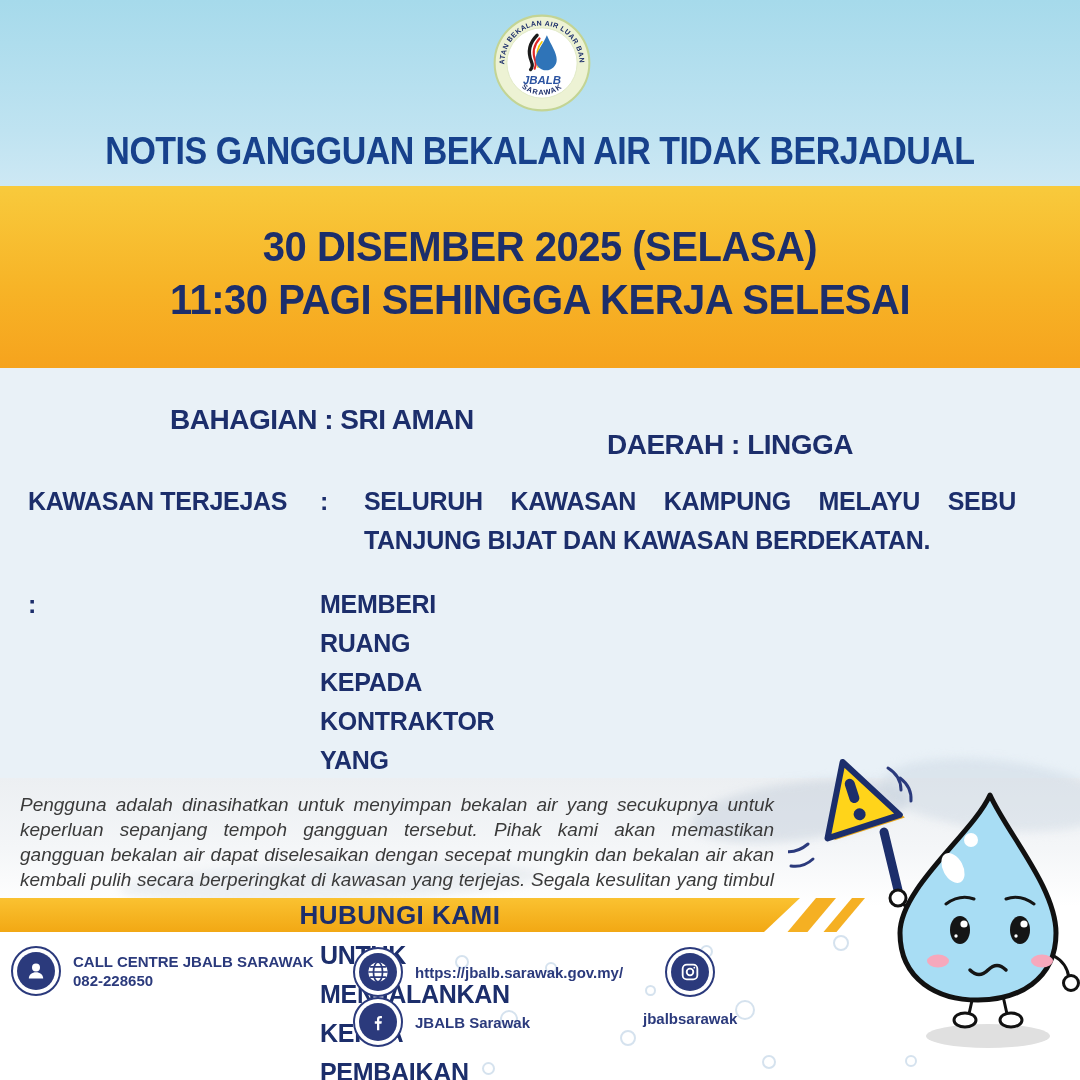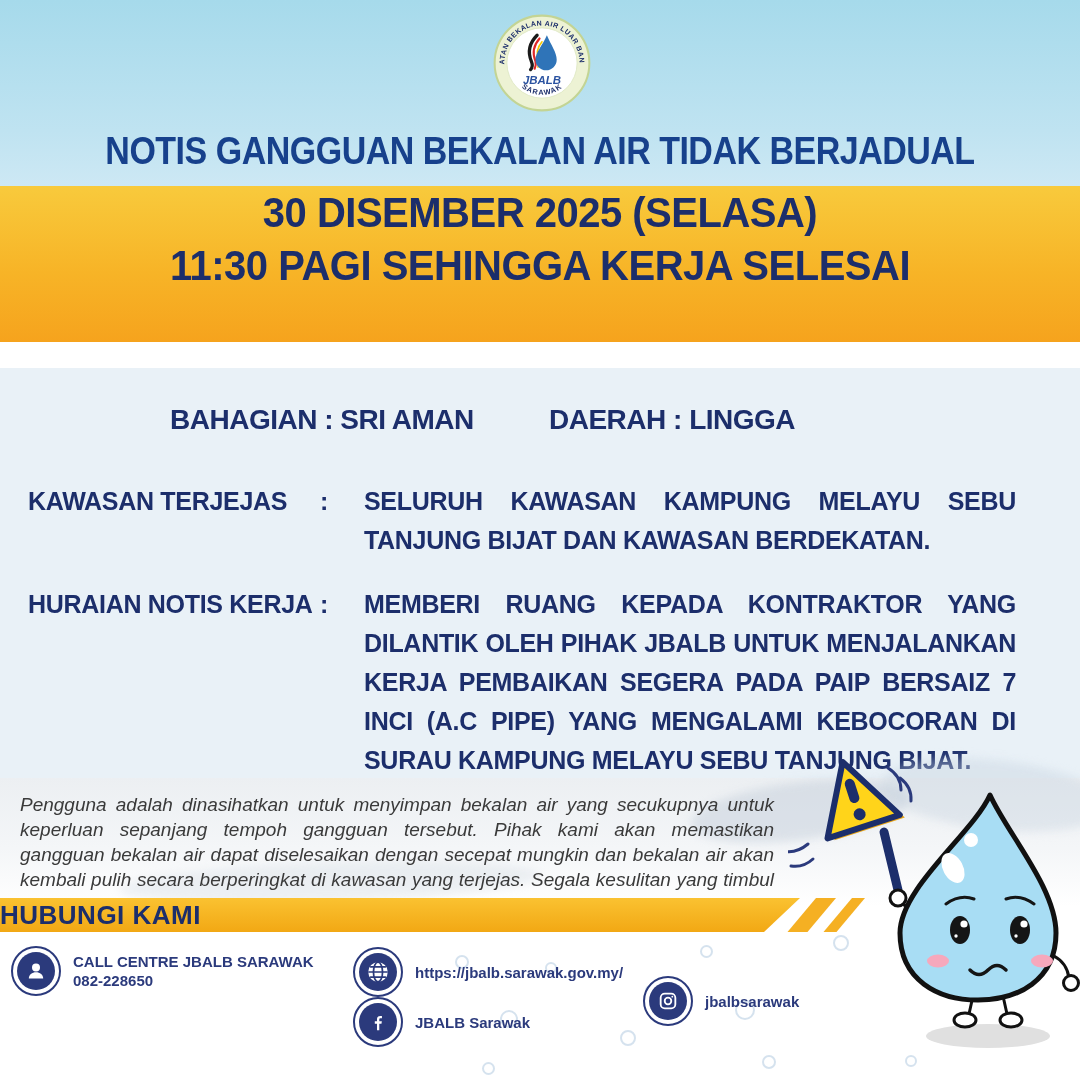--- a/index.html
+++ b/index.html
@@ -13,40 +13,40 @@
     background:linear-gradient(180deg,#a6daeb 0%,#bfe3f1 70%,#cde8f4 100%);
   }
   .logo { position:absolute; left:493px; top:14px; width:98px; height:98px; }
   .main-title {
     position:absolute; left:0; top:129px; width:1080px; text-align:center;
     font-weight:bold; font-size:34px; letter-spacing:-0.5px; color:#17418c;
     transform:scaleY(1.12); transform-origin:center top;
   }
   
   .banner {
-    position:absolute; left:0; top:186px; width:1080px; height:156px;
+    position:absolute; left:0; top:186px; width:1080px; height:182px;
     background:linear-gradient(180deg,#f8ca3c 0%,#f7b427 55%,#f6a31d 100%);
-    display:flex; flex-direction:column; align-items:center; 
+    display:flex; flex-direction:column; align-items:center; justify-content:center;
     padding-bottom:8px; box-sizing:border-box;
   }
   .banner-line {
     font-weight:bold; font-size:40px; line-height:53px; letter-spacing:-0.5px;
     color:#1c2e6b; transform:scaleY(1.06);
   }
   
   .mid-section {
     position:absolute; left:0; top:368px; width:1080px; height:412px;
     background:#e9f1f7;
   }
   .location-row { position:absolute; left:0; top:404px; width:1080px; height:36px; }
   .loc-bahagian, .loc-daerah {
     position:absolute; font-weight:bold; font-size:28px; color:#1c2e6b; letter-spacing:-0.5px;
   }
   .loc-bahagian { left:170px; }
-  .loc-daerah   { left:549px; }
+  .loc-daerah   { left:607px;margin-top:25px; }
   .details { position:absolute; left:28px; top:482px; width:1004px; }
   .detail-row { display:grid; grid-template-columns:292px 44px 652px; margin-bottom:25px; }
   .detail-label, .detail-sep, .detail-text {
     font-weight:bold; font-size:25px; line-height:39px; color:#1c2e6b; letter-spacing:-0.3px;
   }
   .detail-text { text-align:justify; }
   
   .splash-band {
     position:absolute; left:0; top:778px; width:1080px; height:128px;
     background:linear-gradient(180deg,#eceff2 0%,#f4f6f8 55%,#ffffff 100%);
@@ -58,30 +58,30 @@
   .bubble { position:absolute; border:2px solid rgba(145,178,210,0.38); border-radius:50%; }
   .disclaimer {
     position:absolute; left:20px; top:792px; width:754px;
     font-style:italic; font-size:19px; line-height:25px; color:#3a3a3a; text-align:justify;
   }
   
   .contact-bar {
     position:absolute; left:0; top:898px; width:800px; height:34px;
     background:linear-gradient(180deg,#fac231 0%,#f2a814 100%);
     clip-path:polygon(0 0, 100% 0, 95.5% 100%, 0 100%);
-    display:flex; align-items:center; justify-content:flex-start;
+    display:flex; align-items:center; justify-content:center;
   }
   .contact-bar-text { font-weight:bold; font-size:26px; color:#1c2e6b; letter-spacing:0.5px; }
   .bar-stripe { position:absolute; top:898px; height:34px; background:#f5b023; transform:skewX(-40deg); transform-origin:top left; }
   .stripe-1 { left:816px; width:20px; }
   .stripe-2 { left:852px; width:13px; }
   .contact-item { position:absolute; display:flex; align-items:center; gap:12px; }
   .ci-call      { left:11px;  top:946px; }
   .ci-web       { left:353px; top:947px;align-items:center; }
-  .ci-instagram { left:643px; top:976px; }
+  .ci-instagram { left:643px; top:947px;flex-direction:column; }
   .ci-facebook  { left:353px; top:997px; }
   .icon-badge {
     width:46px; height:46px; border-radius:50%; border:2px solid #2b3a7c; background:#ffffff;
     display:flex; align-items:center; justify-content:center; flex:none;
   }
   .icon-core {
     width:38px; height:38px; border-radius:50%; background:#2b3a7c;
     display:flex; align-items:center; justify-content:center;
   }
   .contact-text { font-weight:bold; font-size:15px; line-height:19px; color:#2b3a7c; }
@@ -133,21 +133,20 @@
     <span class="loc-daerah">DAERAH : LINGGA</span>
   </div>
 
   <div class="details">
     <div class="detail-row">
       <span class="detail-label">KAWASAN TERJEJAS</span>
       <span class="detail-sep">:</span>
       <span class="detail-text">SELURUH KAWASAN KAMPUNG MELAYU SEBU TANJUNG BIJAT DAN KAWASAN BERDEKATAN.</span>
     </div>
     <div class="detail-row">
-      <span class="detail-label">HURAIAN NOTIS KERJA</span>
       <span class="detail-sep">:</span>
       <span class="detail-text">MEMBERI RUANG KEPADA KONTRAKTOR YANG DILANTIK OLEH PIHAK JBALB UNTUK MENJALANKAN KERJA PEMBAIKAN SEGERA PADA PAIP BERSAIZ 7 INCI (A.C PIPE) YANG MENGALAMI KEBOCORAN DI SURAU KAMPUNG MELAYU SEBU TANJUNG BIJAT.</span>
     </div>
   </div>
 
   <div class="splash-band"></div>
   <div class="wave-blob wave-a"></div>
   <div class="wave-blob wave-b"></div>
   <div class="wave-blob wave-c"></div>
   <div>

